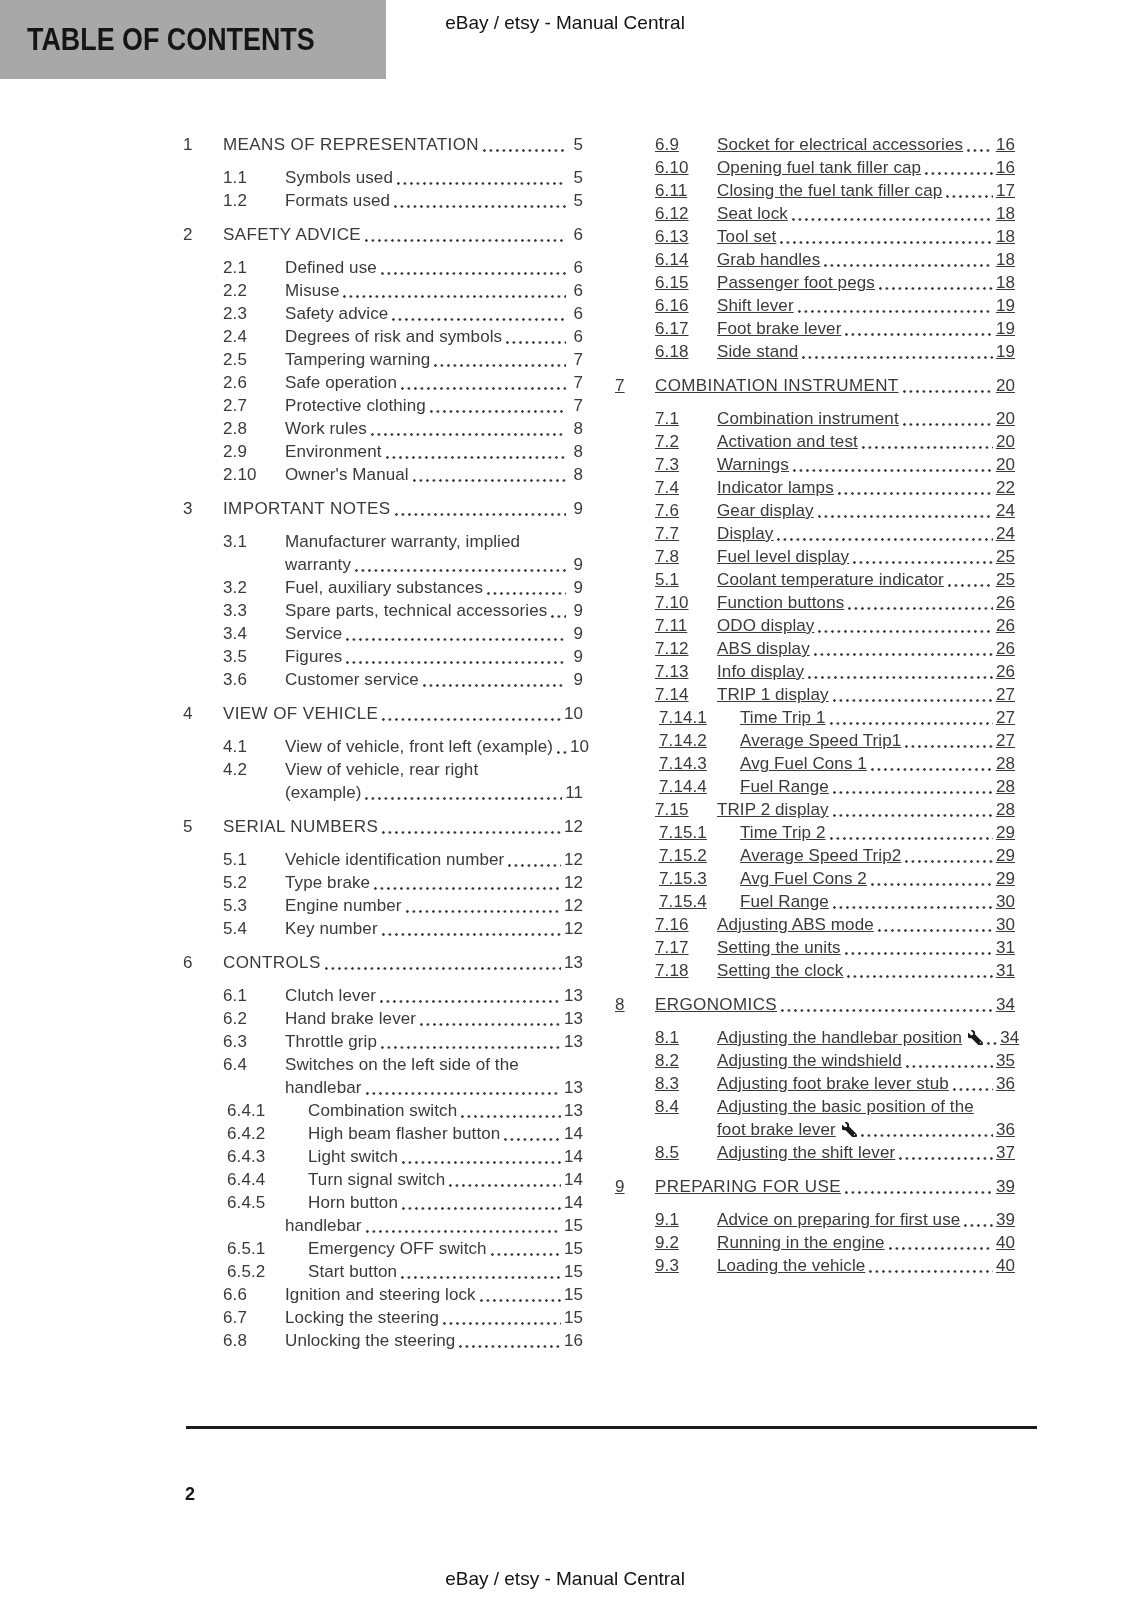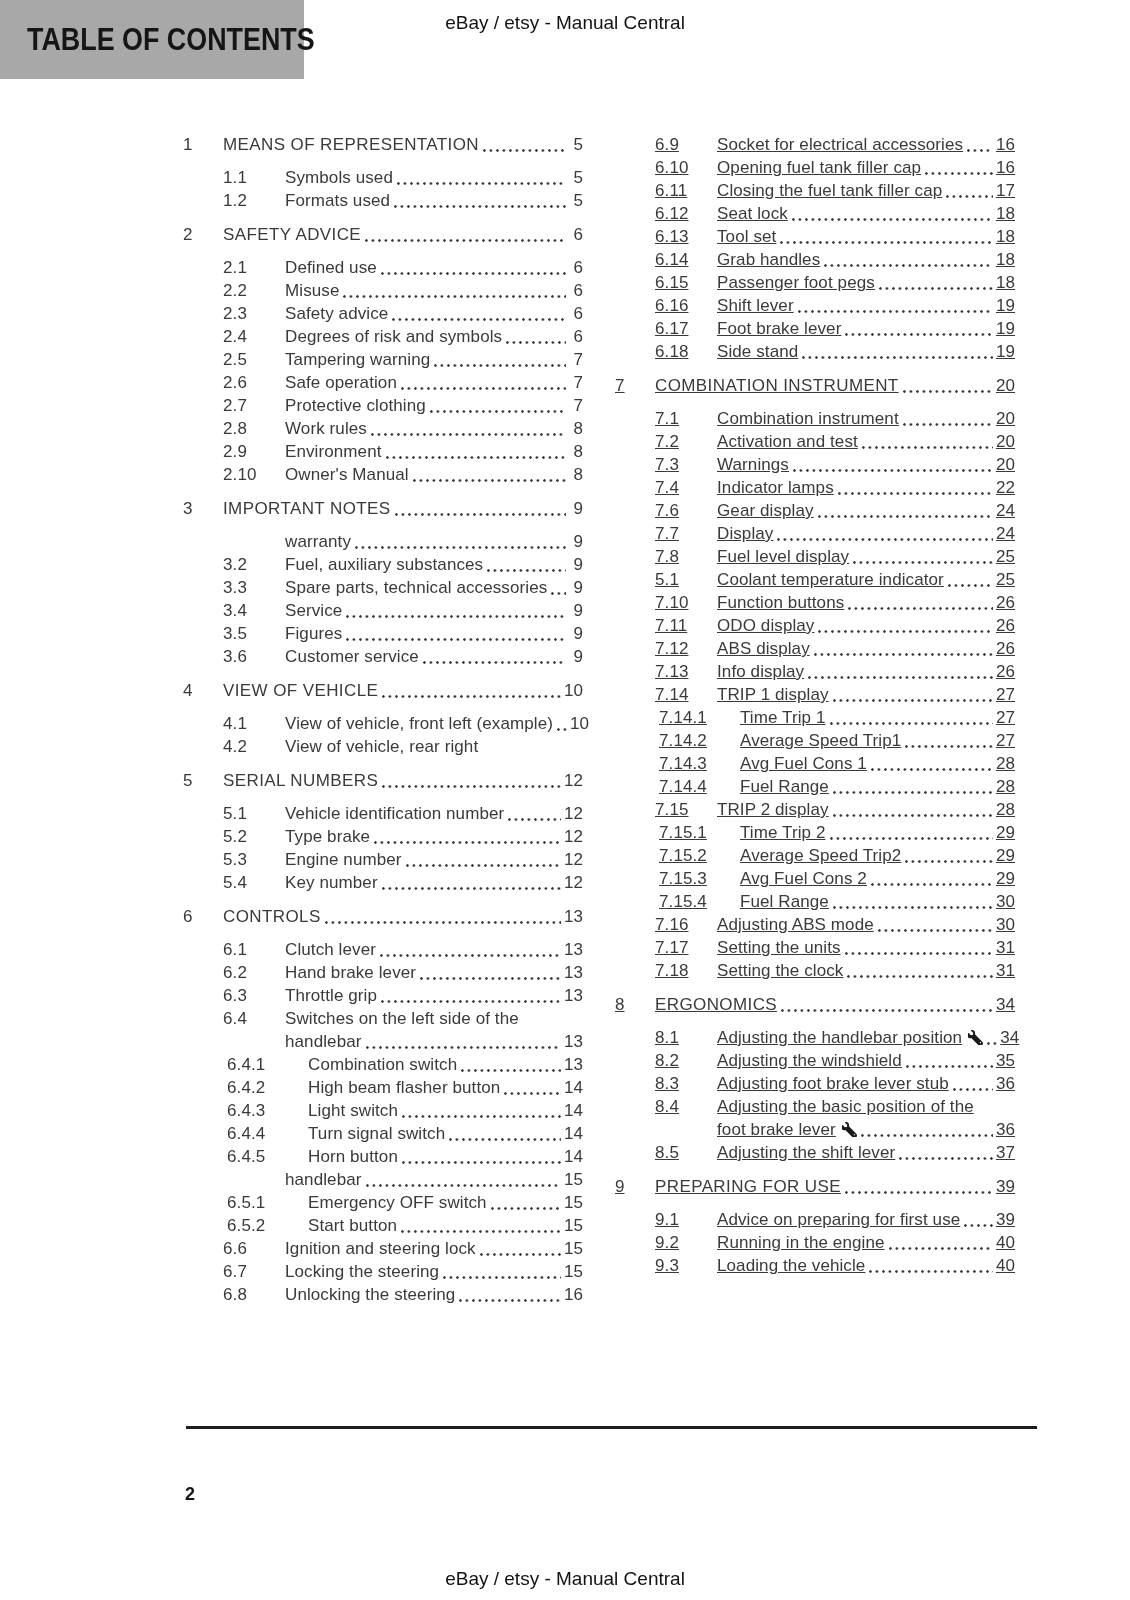--- a/index.html
+++ b/index.html
@@ -6,21 +6,21 @@
   html,body { background:#ffffff; }
   body {
     width:1130px; height:1600px; position:relative; overflow:hidden;
     font-family:"Liberation Sans","DejaVu Sans",sans-serif;
     color:#3a3a3a;
   }
   .page { position:absolute; inset:0; background:#ffffff; }
 
   
   .header-box {
-    position:absolute; left:0; top:0; width:304px; height:79px;
+    position:absolute; left:0; top:0; width:386px; height:79px;
     display:flex; align-items:center; padding-left:27px;
   }
   .header-title {
     font-weight:bold; font-size:32px; color:#151515; white-space:nowrap;
     transform:scaleX(0.84); transform-origin:left center; letter-spacing:0px;
   }
   .header-center {
     position:absolute; left:0; top:12px; width:100%;
     text-align:center; font-size:19px; color:#131313;
   }
@@ -192,20 +192,24 @@
       <div class="row chapter">
         <div class="line">
           <span class="num">3</span>
           <span class="title">IMPORTANT NOTES</span>
           <span class="leader"></span>
           <span class="pagenum">9</span>
         </div>
       </div>
       <div class="row section">
         <div class="line">
+          <span class="num">3.1</span>
+          <span class="title">Manufacturer warranty, implied</span>
+        </div>
+        <div class="line">
           <span class="num"></span>
           <span class="title">warranty</span>
           <span class="leader"></span>
           <span class="pagenum">9</span>
         </div>
       </div>
       <div class="row section">
         <div class="line">
           <span class="num">3.2</span>
           <span class="title">Fuel, auxiliary substances</span>
@@ -258,20 +262,26 @@
           <span class="num">4.1</span>
           <span class="title">View of vehicle, front left (example)</span>
           <span class="leader"></span>
           <span class="pagenum">10</span>
         </div>
       </div>
       <div class="row section">
         <div class="line">
           <span class="num">4.2</span>
           <span class="title">View of vehicle, rear right</span>
+        </div>
+        <div class="line">
+          <span class="num"></span>
+          <span class="title">(example)</span>
+          <span class="leader"></span>
+          <span class="pagenum">11</span>
         </div>
       </div>
       <div class="row chapter">
         <div class="line">
           <span class="num">5</span>
           <span class="title">SERIAL NUMBERS</span>
           <span class="leader"></span>
           <span class="pagenum">12</span>
         </div>
       </div>

